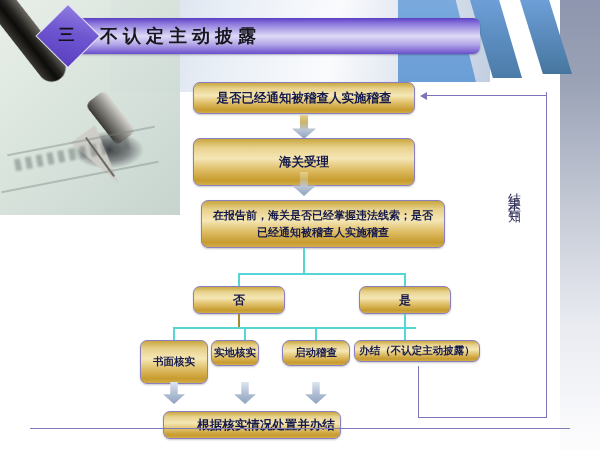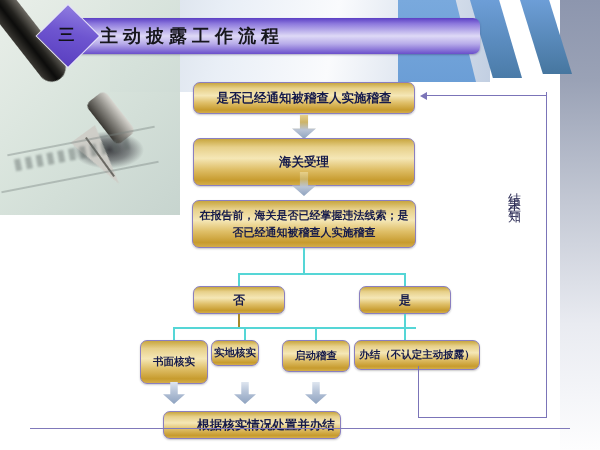--- a/index.html
+++ b/index.html
@@ -103,27 +103,27 @@
     background:linear-gradient(180deg,#c9a741 0%,#e6cf86 16%,#f3e4ae 40%,#e0c06a 64%,#c79c2f 88%,#d8b css 100%);
     background:linear-gradient(180deg,#c8a63f 0%,#e7d08a 18%,#f5e7b6 42%,#dfbf68 66%,#c79b2e 90%,#d3ad49 100%);
     display:flex;align-items:center;justify-content:center;text-align:center;
     font-family:"DejaVu Sans","Liberation Sans",sans-serif;
     font-weight:700;color:#151a4a;
     box-shadow:0 1px 2px rgba(0,0,0,.22);
   }
   .b1{left:193px;top:82px;width:222px;height:32px;font-size:12.5px;}
   .b2{left:193px;top:138px;width:222px;height:48px;font-size:12.5px;}
   .b3{left:193px;top:200px;width:242px;height:48px;font-size:11px;line-height:17px;left:193px;}
-  .b3{left:192px;top:200px;width:224px;height:48px;}
+  .b3{left:201px;top:200px;width:244px;height:48px;}
   .b-no{left:193px;top:286px;width:92px;height:28px;font-size:12px;}
   .b-yes{left:359px;top:286px;width:92px;height:28px;font-size:12px;}
   .r1{left:140px;top:340px;width:68px;height:44px;font-size:10.5px;}
   .r2{left:211px;top:340px;width:48px;height:26px;font-size:10.5px;}
-  .r3{left:282px;top:340px;width:68px;height:32px;font-size:10.5px;}
-  .r4{left:354px;top:340px;width:126px;height:30px;font-size:10.5px;}
+  .r3{left:282px;top:340px;width:68px;height:26px;font-size:10.5px;border-radius:8px;}
+  .r4{left:354px;top:340px;width:126px;height:22px;font-size:10.5px;}
   .bfinal{left:163px;top:411px;width:178px;height:28px;font-size:12.5px;padding-left:28px;}
   .b3 .inner{padding:0 6px;}
 
   
   .arrow-dn{
     position:absolute;width:24px;height:24px;
     background:linear-gradient(180deg,#e7d08a 0%,#cdb468 30%,#b9c4d6 62%,#8fa3bf 100%);
     clip-path:polygon(33% 0,67% 0,67% 56%,100% 56%,50% 100%,0 56%,33% 56%);
   }
   .a1{left:292px;top:115px;}
@@ -181,21 +181,21 @@
 
   <div class="bg-right-strip"></div>
   <div class="chev chev-a"></div>
   <div class="chev chev-b"></div>
   <div class="chev chev-c"></div>
   <div class="white-under"></div>
 
   <div class="titlebar"></div>
   <div class="diamond"></div>
   <div class="diamond-num">三</div>
-  <div class="title-text">主动披露工作流程</div>
+  <div class="title-text">不认定主动披露</div>
 
   <div class="box b1">是否已经通知被稽查人实施稽查</div>
   <div class="arrow-dn a1"></div>
   <div class="box b2">海关受理</div>
   <div class="arrow-dn a2"></div>
   <div class="box b3">
     <span class="inner">在报告前，海关是否已经掌握违法线索；是否已经通知被稽查人实施稽查</span>
   </div>
 
   <div class="ln ln-v" style="left:303px;top:248px;height:26px;"></div>

